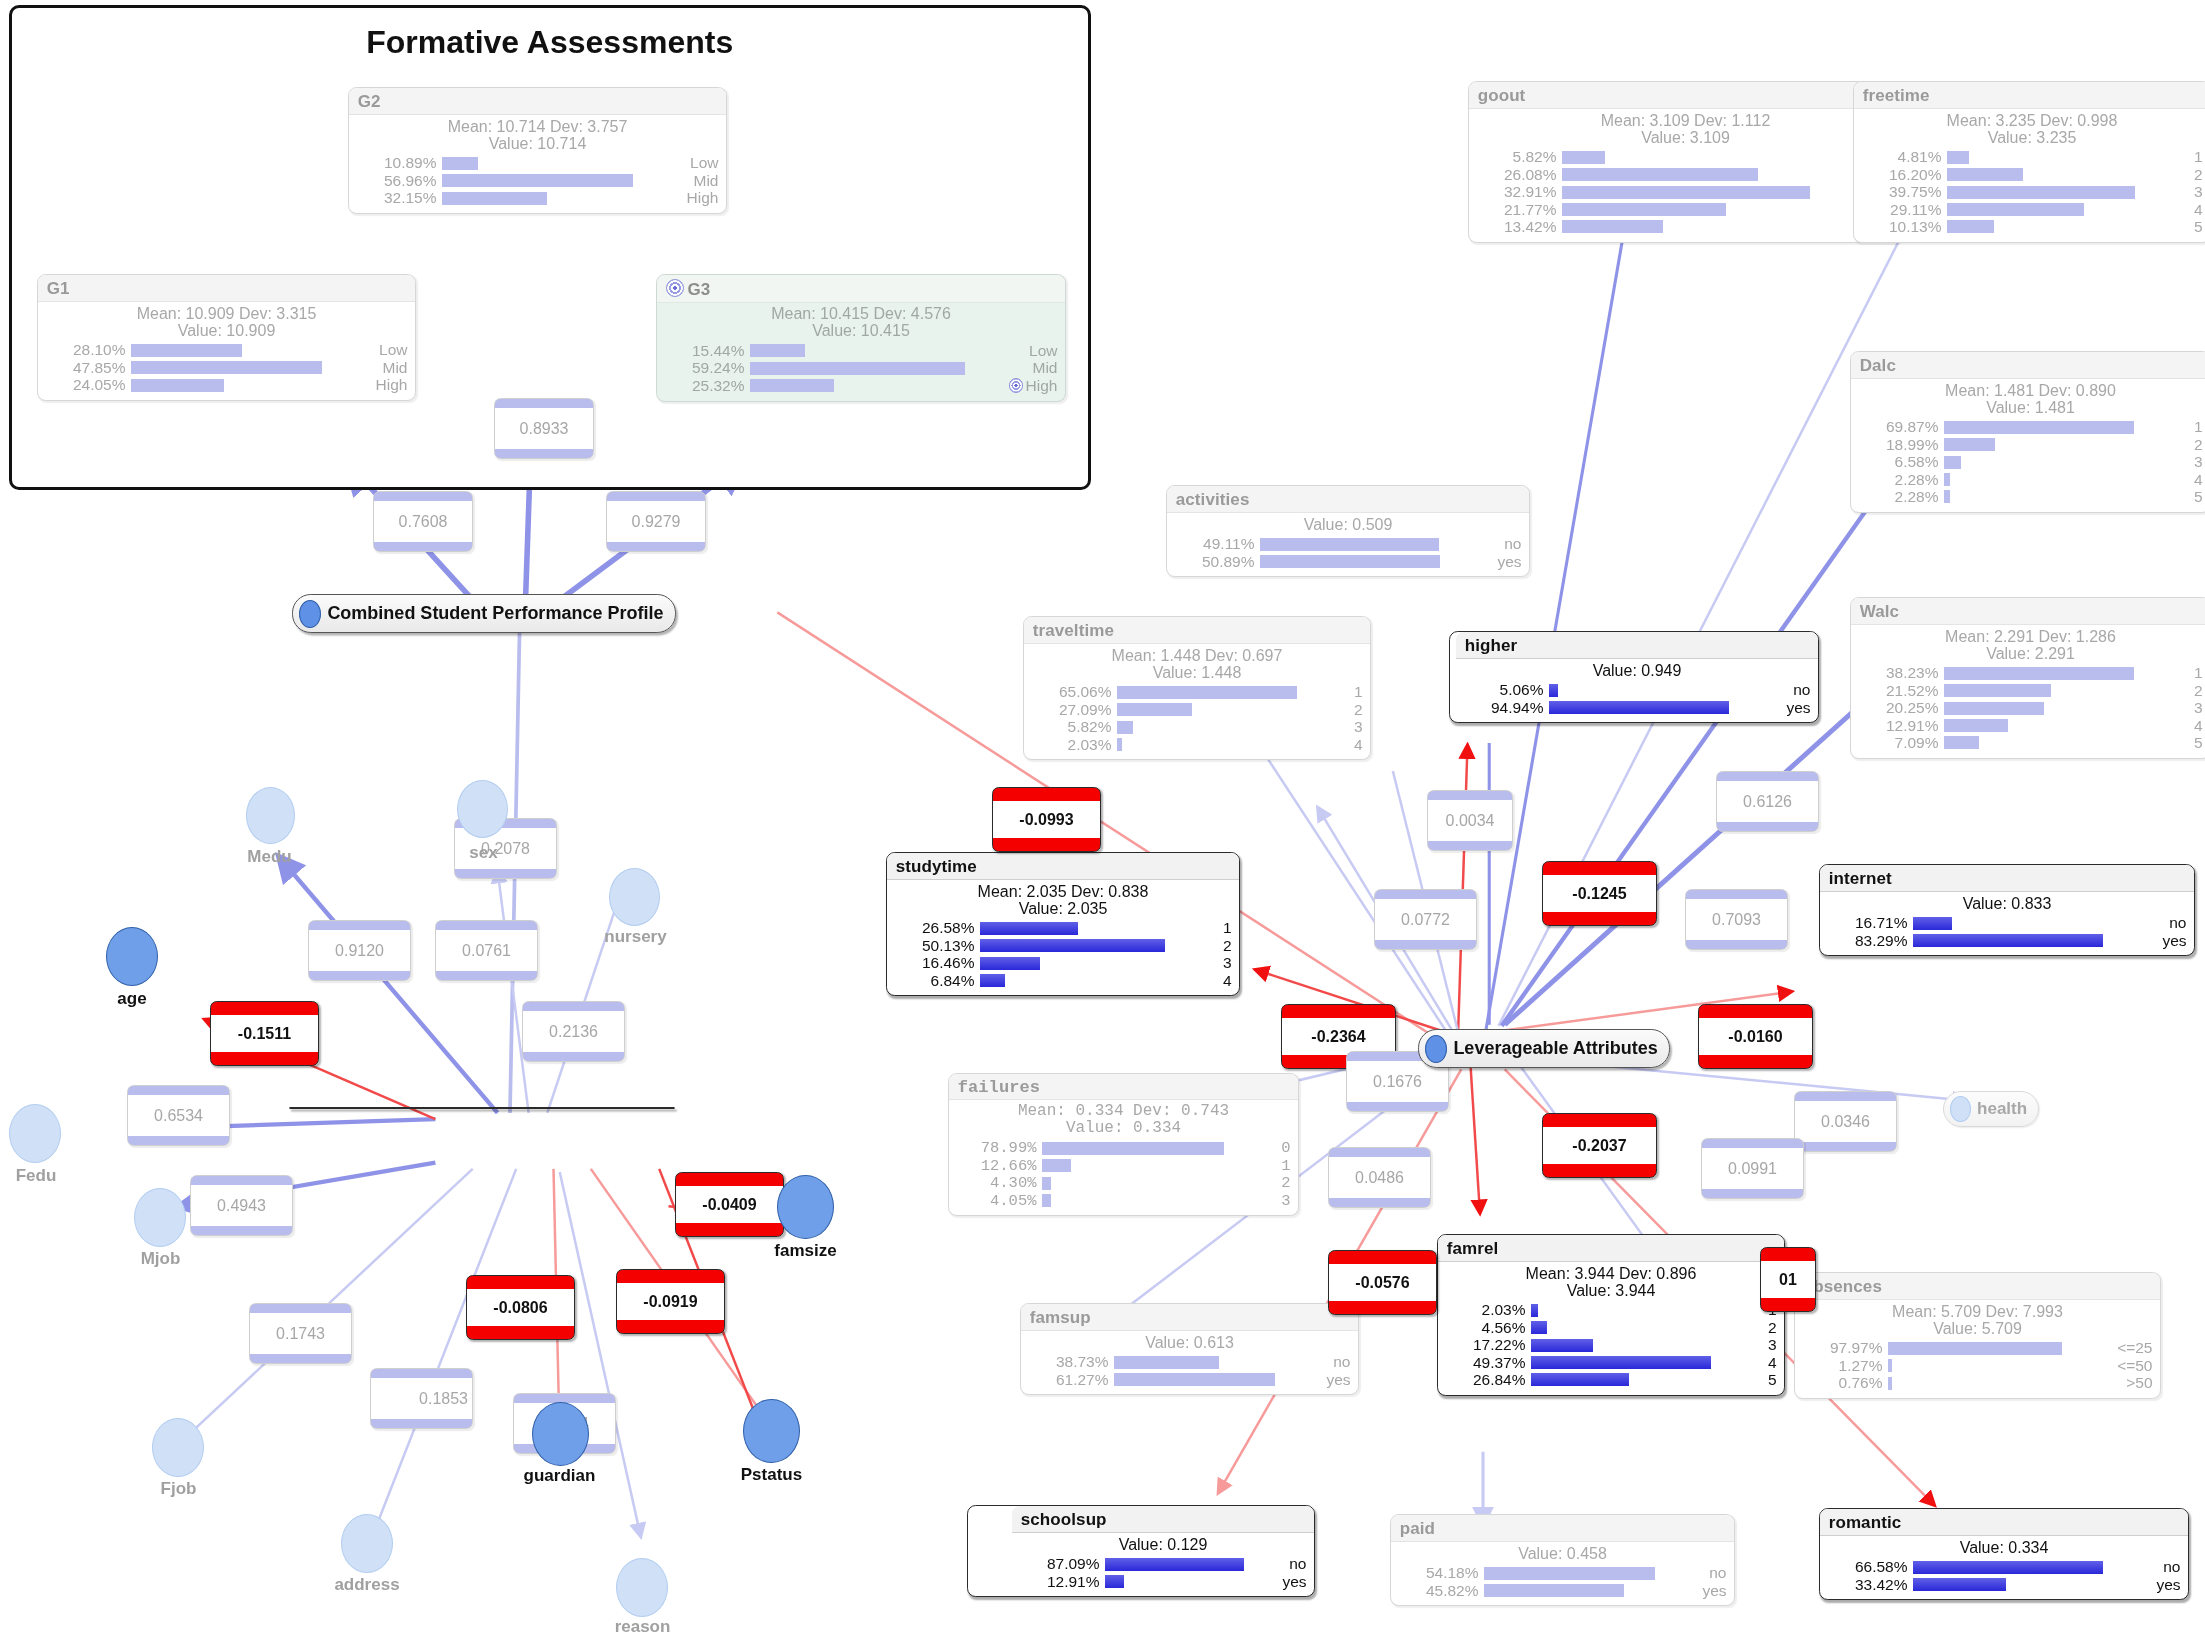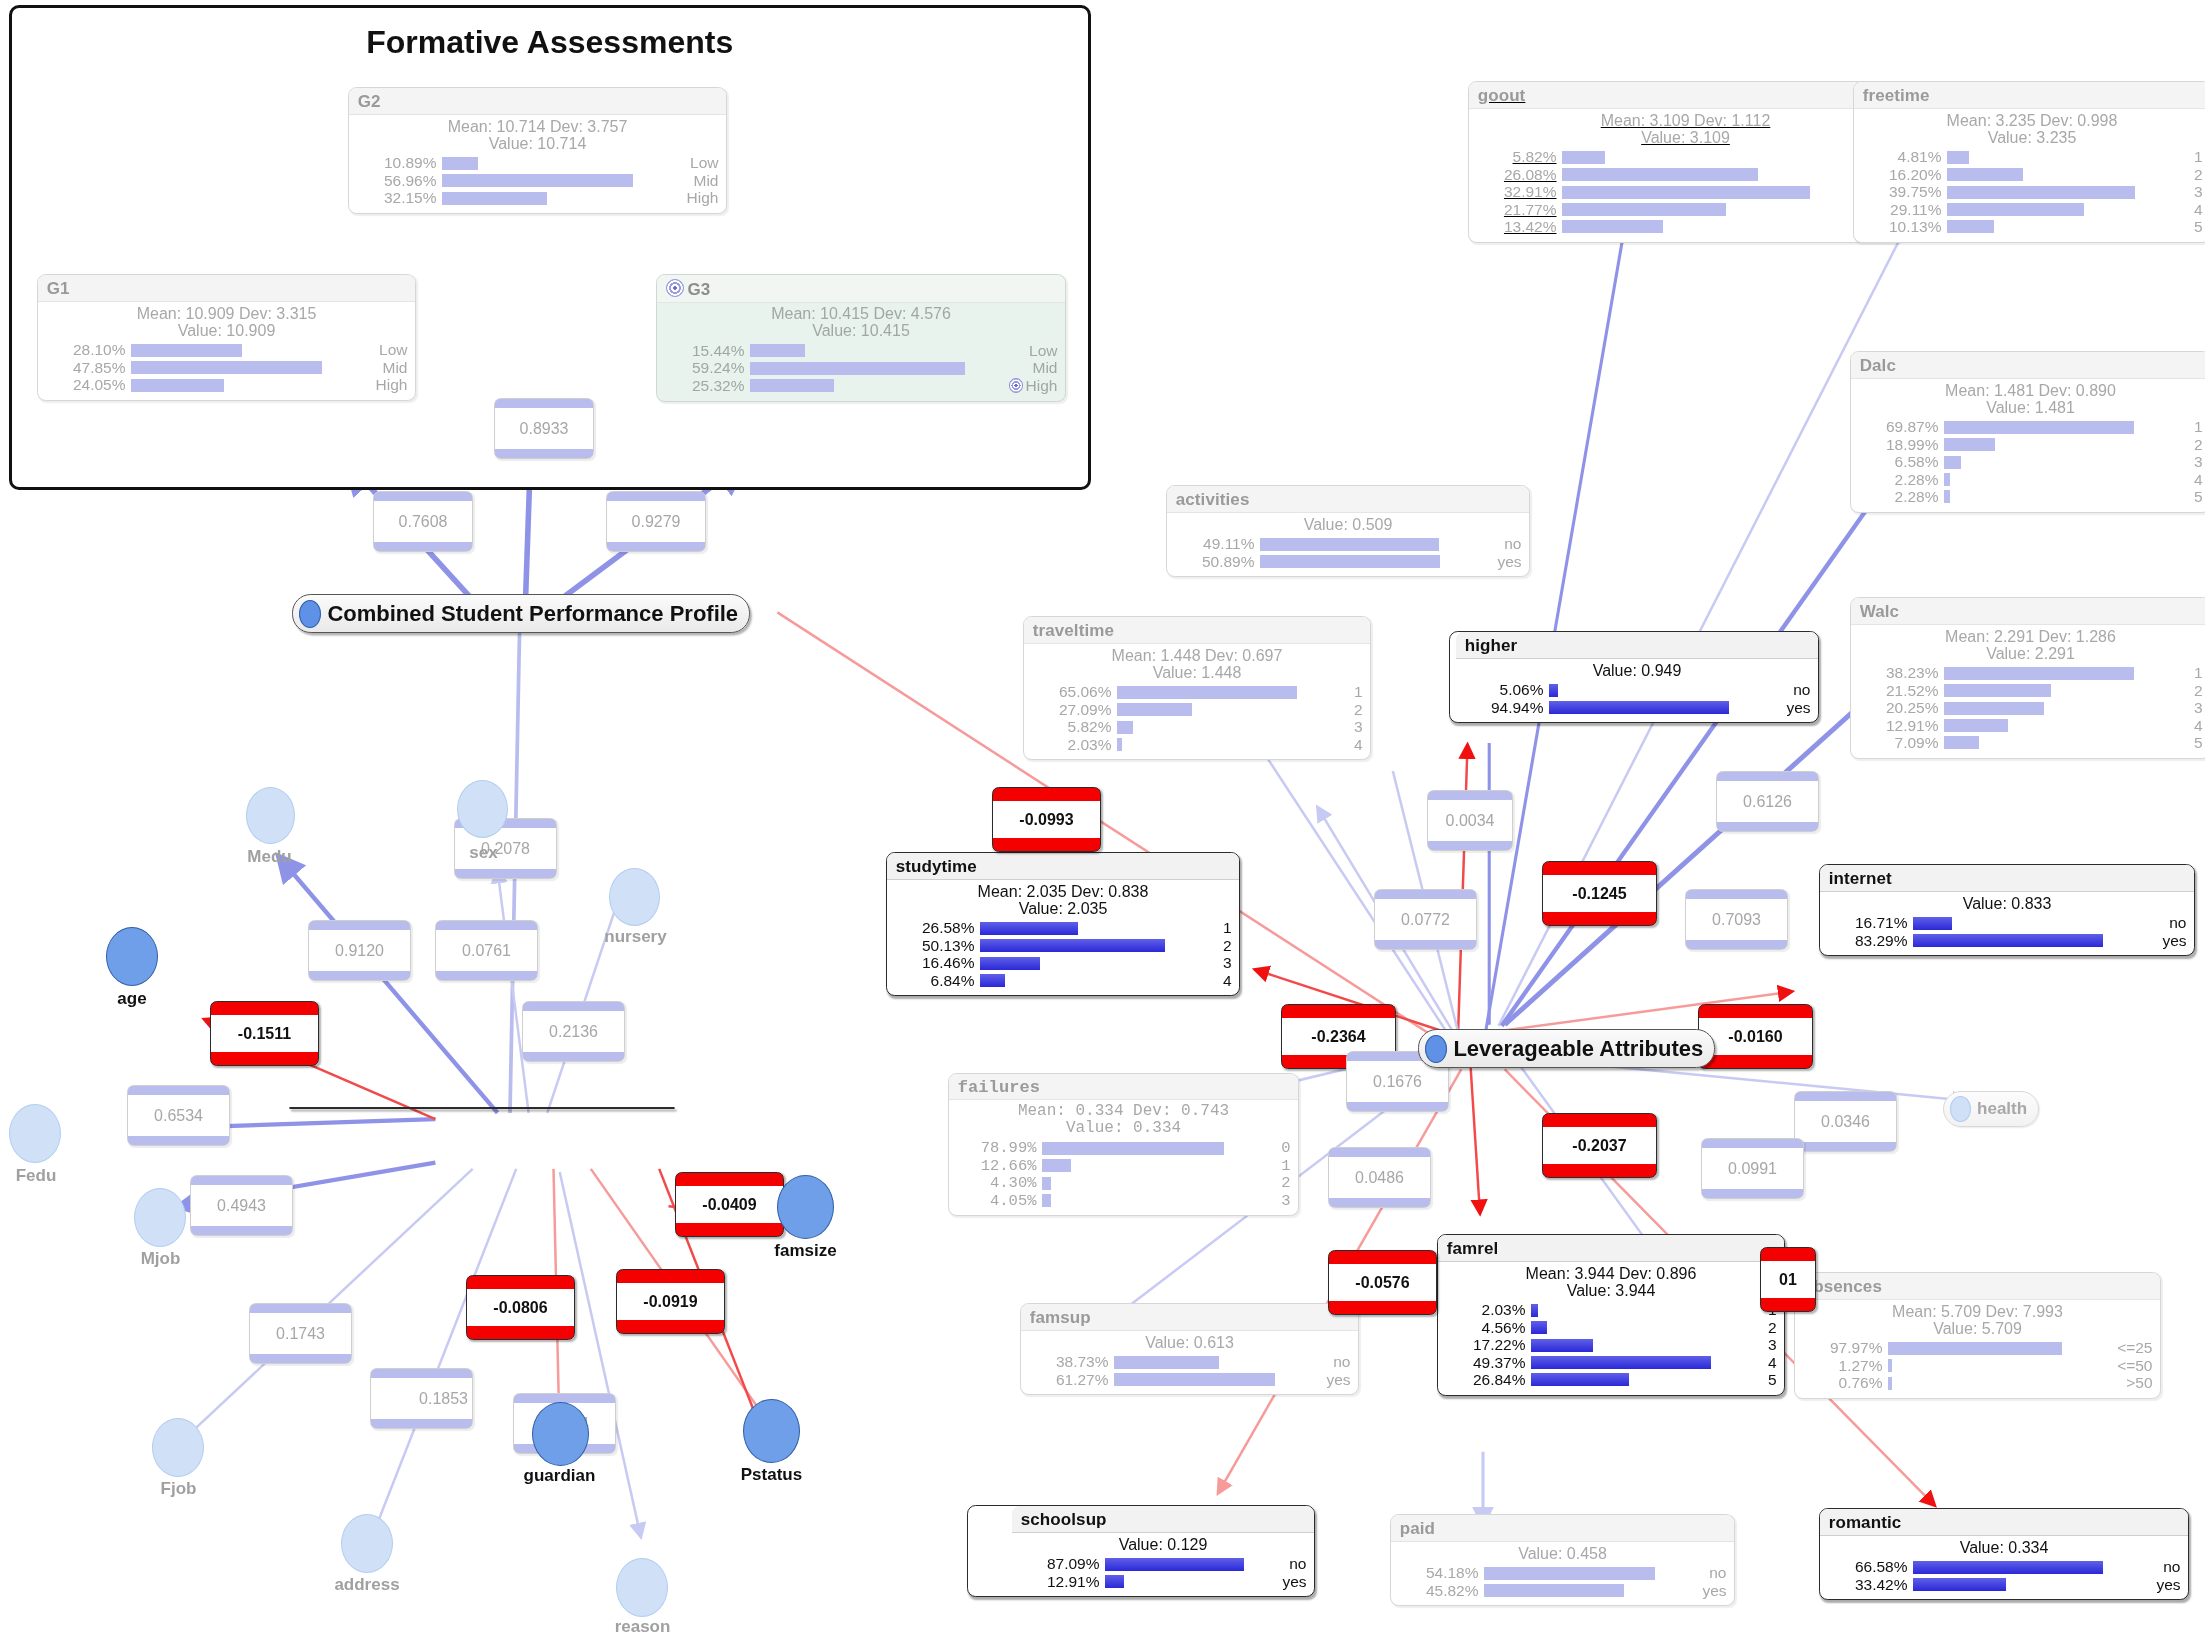--- a/index.html
+++ b/index.html
@@ -53,21 +53,21 @@
   .oval{position:absolute;border-radius:50%;}
   .oval.pale{background:#cfe0f7;border:1.2px solid #b2cdf0;}
   .oval.solid{background:#6f9fe8;border:1.9px solid #2f5fa8;}
   .ovlabel{position:absolute;font-size:17px;white-space:nowrap;text-align:center;}
   .ovlabel.pale{color:#a0a0a0;font-weight:bold;}
   .ovlabel.solid{color:#111;font-weight:bold;}
 
   
   .pill{position:absolute;box-sizing:border-box;border-radius:18.7px;border:1.9px solid #555;
         background:linear-gradient(to bottom,#fbfbfb,#e9e9e9);box-shadow:1.9px 2.5px 1.9px rgba(0,0,0,.3);
-        display:flex;align-items:center;padding:0 11.2px 0 6.2px;font-weight:bold;font-size:22px;color:#111;}
+        display:flex;align-items:center;padding:0 11.2px 0 6.2px;font-weight:bold;font-size:18px;color:#111;}
   .pill .dot{width:20px;height:26px;border-radius:50%;background:#5f92e6;border:1.2px solid #2f5fa8;
              margin-right:6.2px;flex:0 0 auto;}
   .pill.health{border:1.2px solid #d9d9d9;color:#a8a8a8;box-shadow:1.2px 1.2px 1.2px rgba(0,0,0,.07);
                background:linear-gradient(to bottom,#fcfcfc,#f2f2f2);font-size:17px;}
   .pill.health .dot{background:#cfe0f7;border:1.2px solid #b2cdf0;}
 
   
   #container{position:absolute;box-sizing:border-box;border:3.1px solid #111;border-radius:10px;background:#fff;}
   #container .ctitle{position:absolute;left:0;right:0;top:16px;text-align:center;
                      font-size:32px;font-weight:bold;color:#111;}
@@ -231,21 +231,21 @@
             <span class="pct">25.32%</span>
             <span class="barwrap">
               <span class="bar" style="width: 33.3383%;"></span>
             </span>
             <span class="lbl"><span class="bullseye sm"></span>High</span>
           </div>
         </div>
       </div>
     </div>
 
-  <div class="node dim" style="left:1468px;top:81px;width:435px;text-decoration:underline;">
+  <div class="node dim" style="left:1468px;top:81px;width:435px;">
       <div class="hdr"><span>goout</span></div>
       <div class="body">
         <div class="meanline">Mean: 3.109 Dev: 1.112</div>
         <div class="meanline">Value: 3.109</div>
         <div class="rows">
           <div class="row">
             <span class="pct">5.82%</span>
             <span class="barwrap">
               <span class="bar" style="width: 13.794%;"></span>
             </span>

